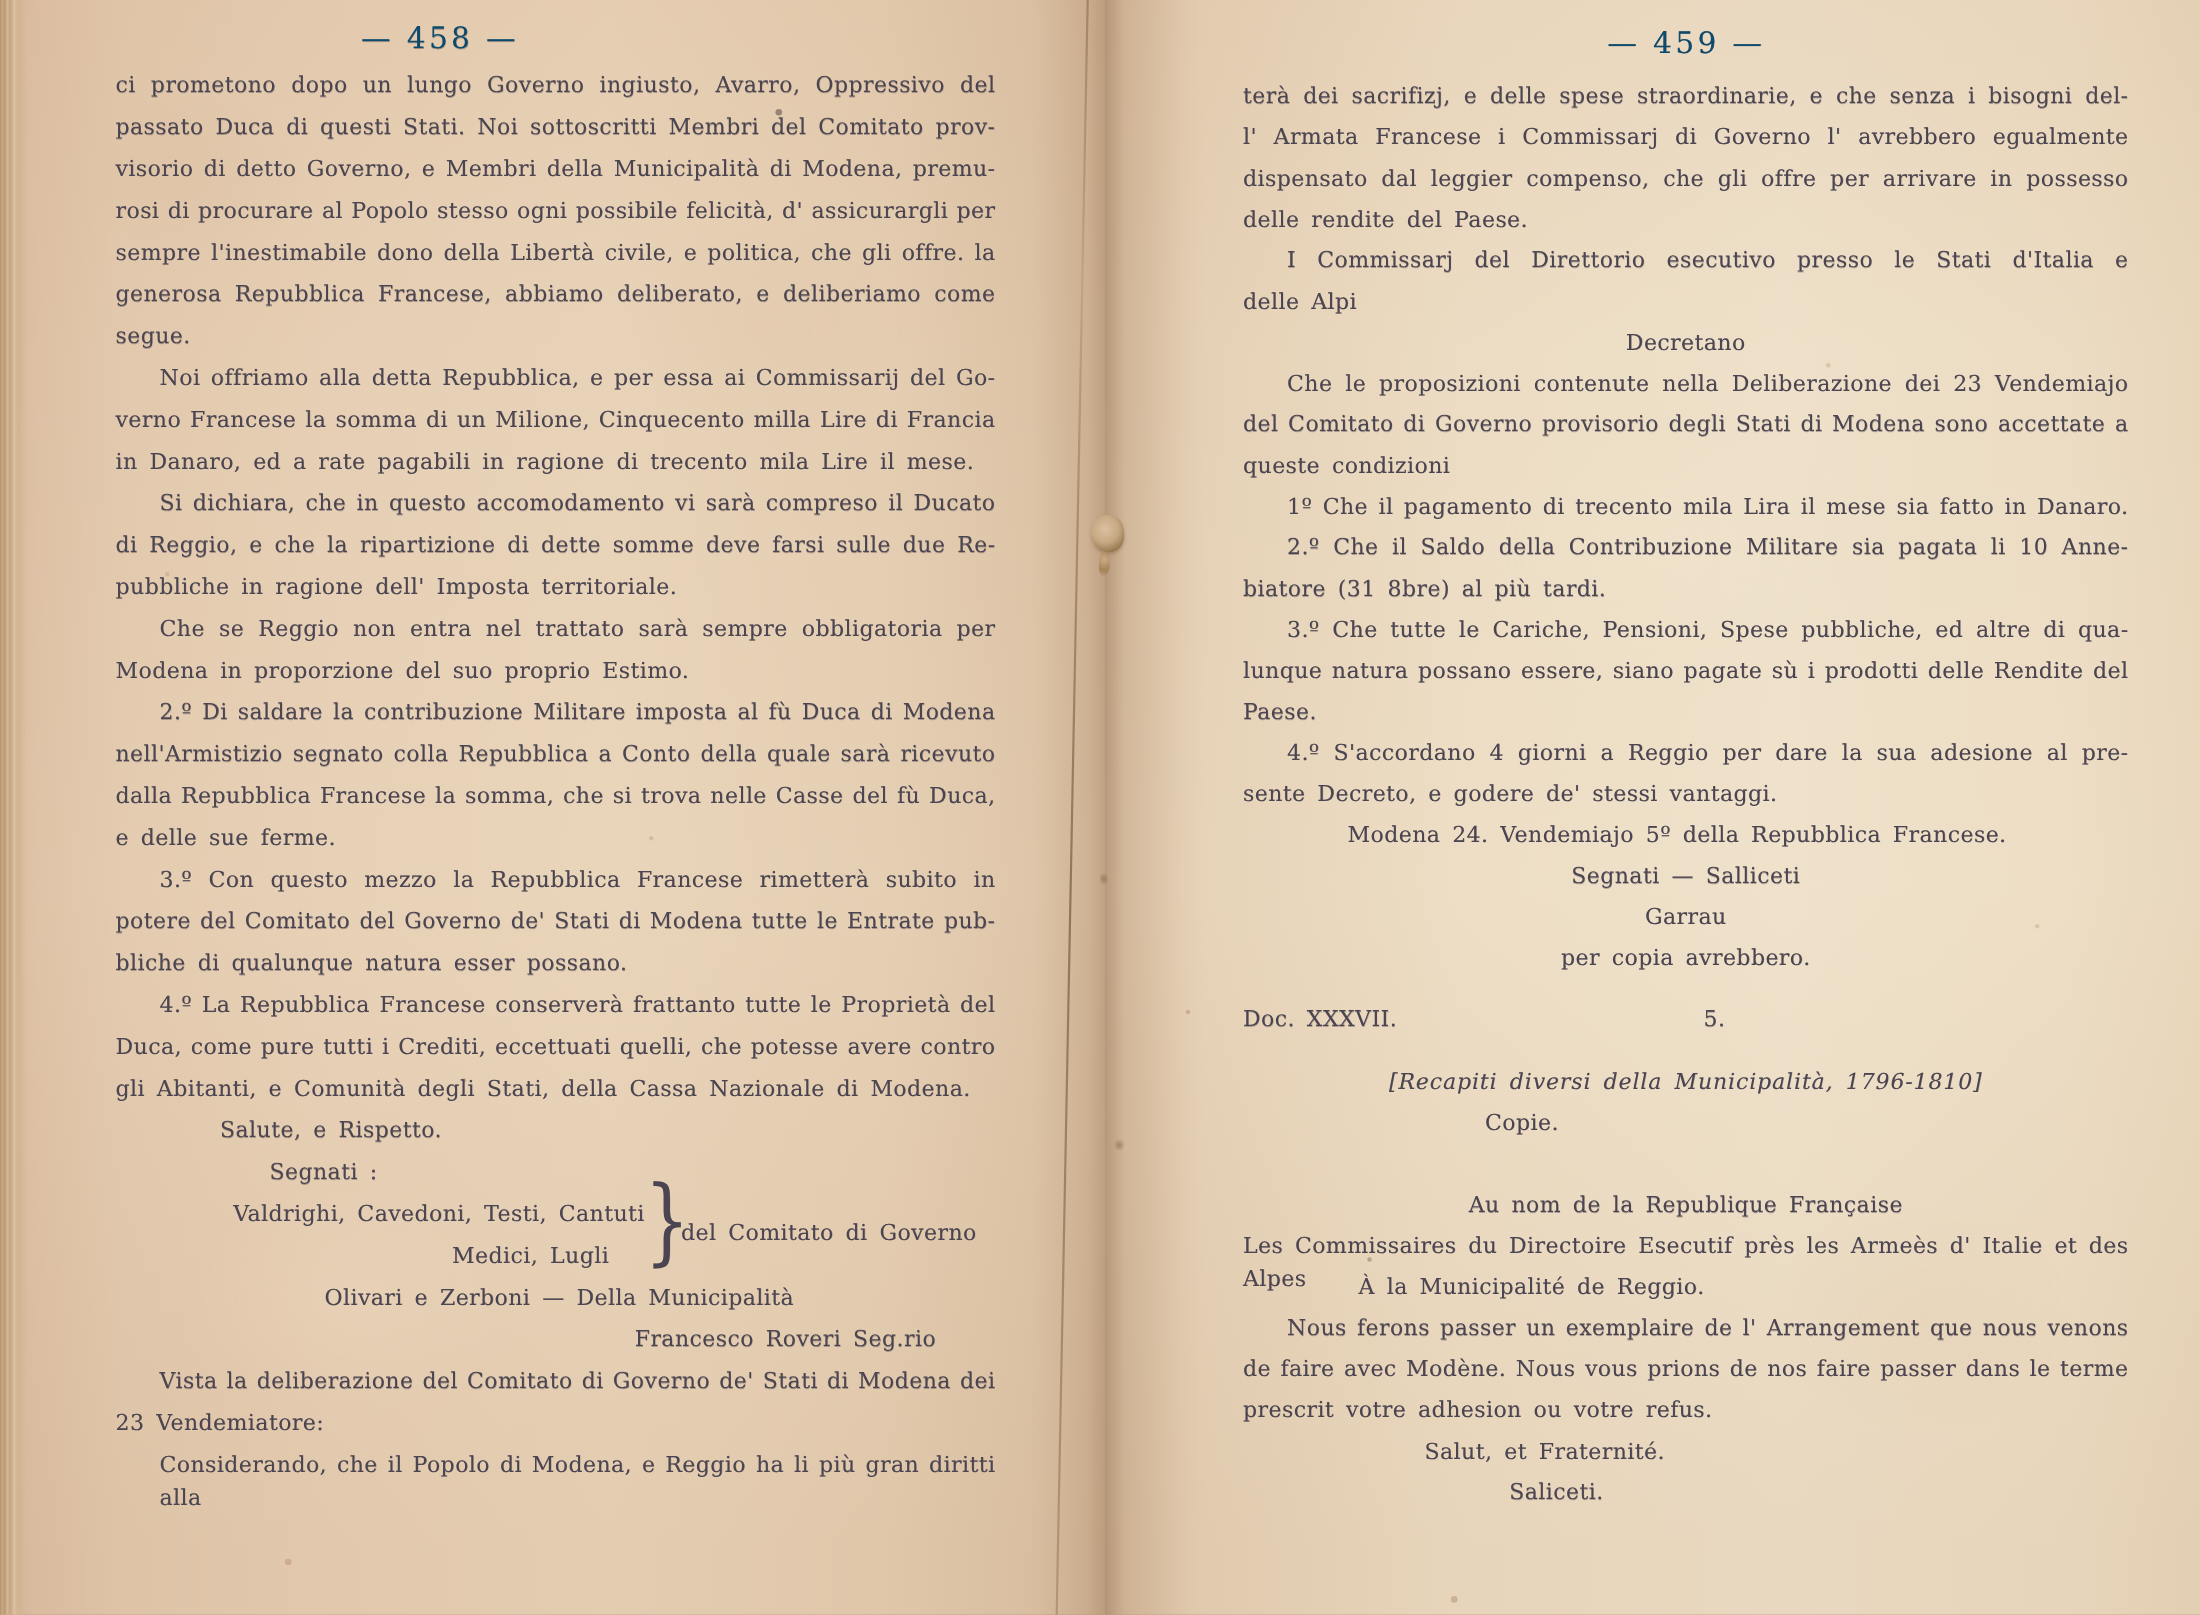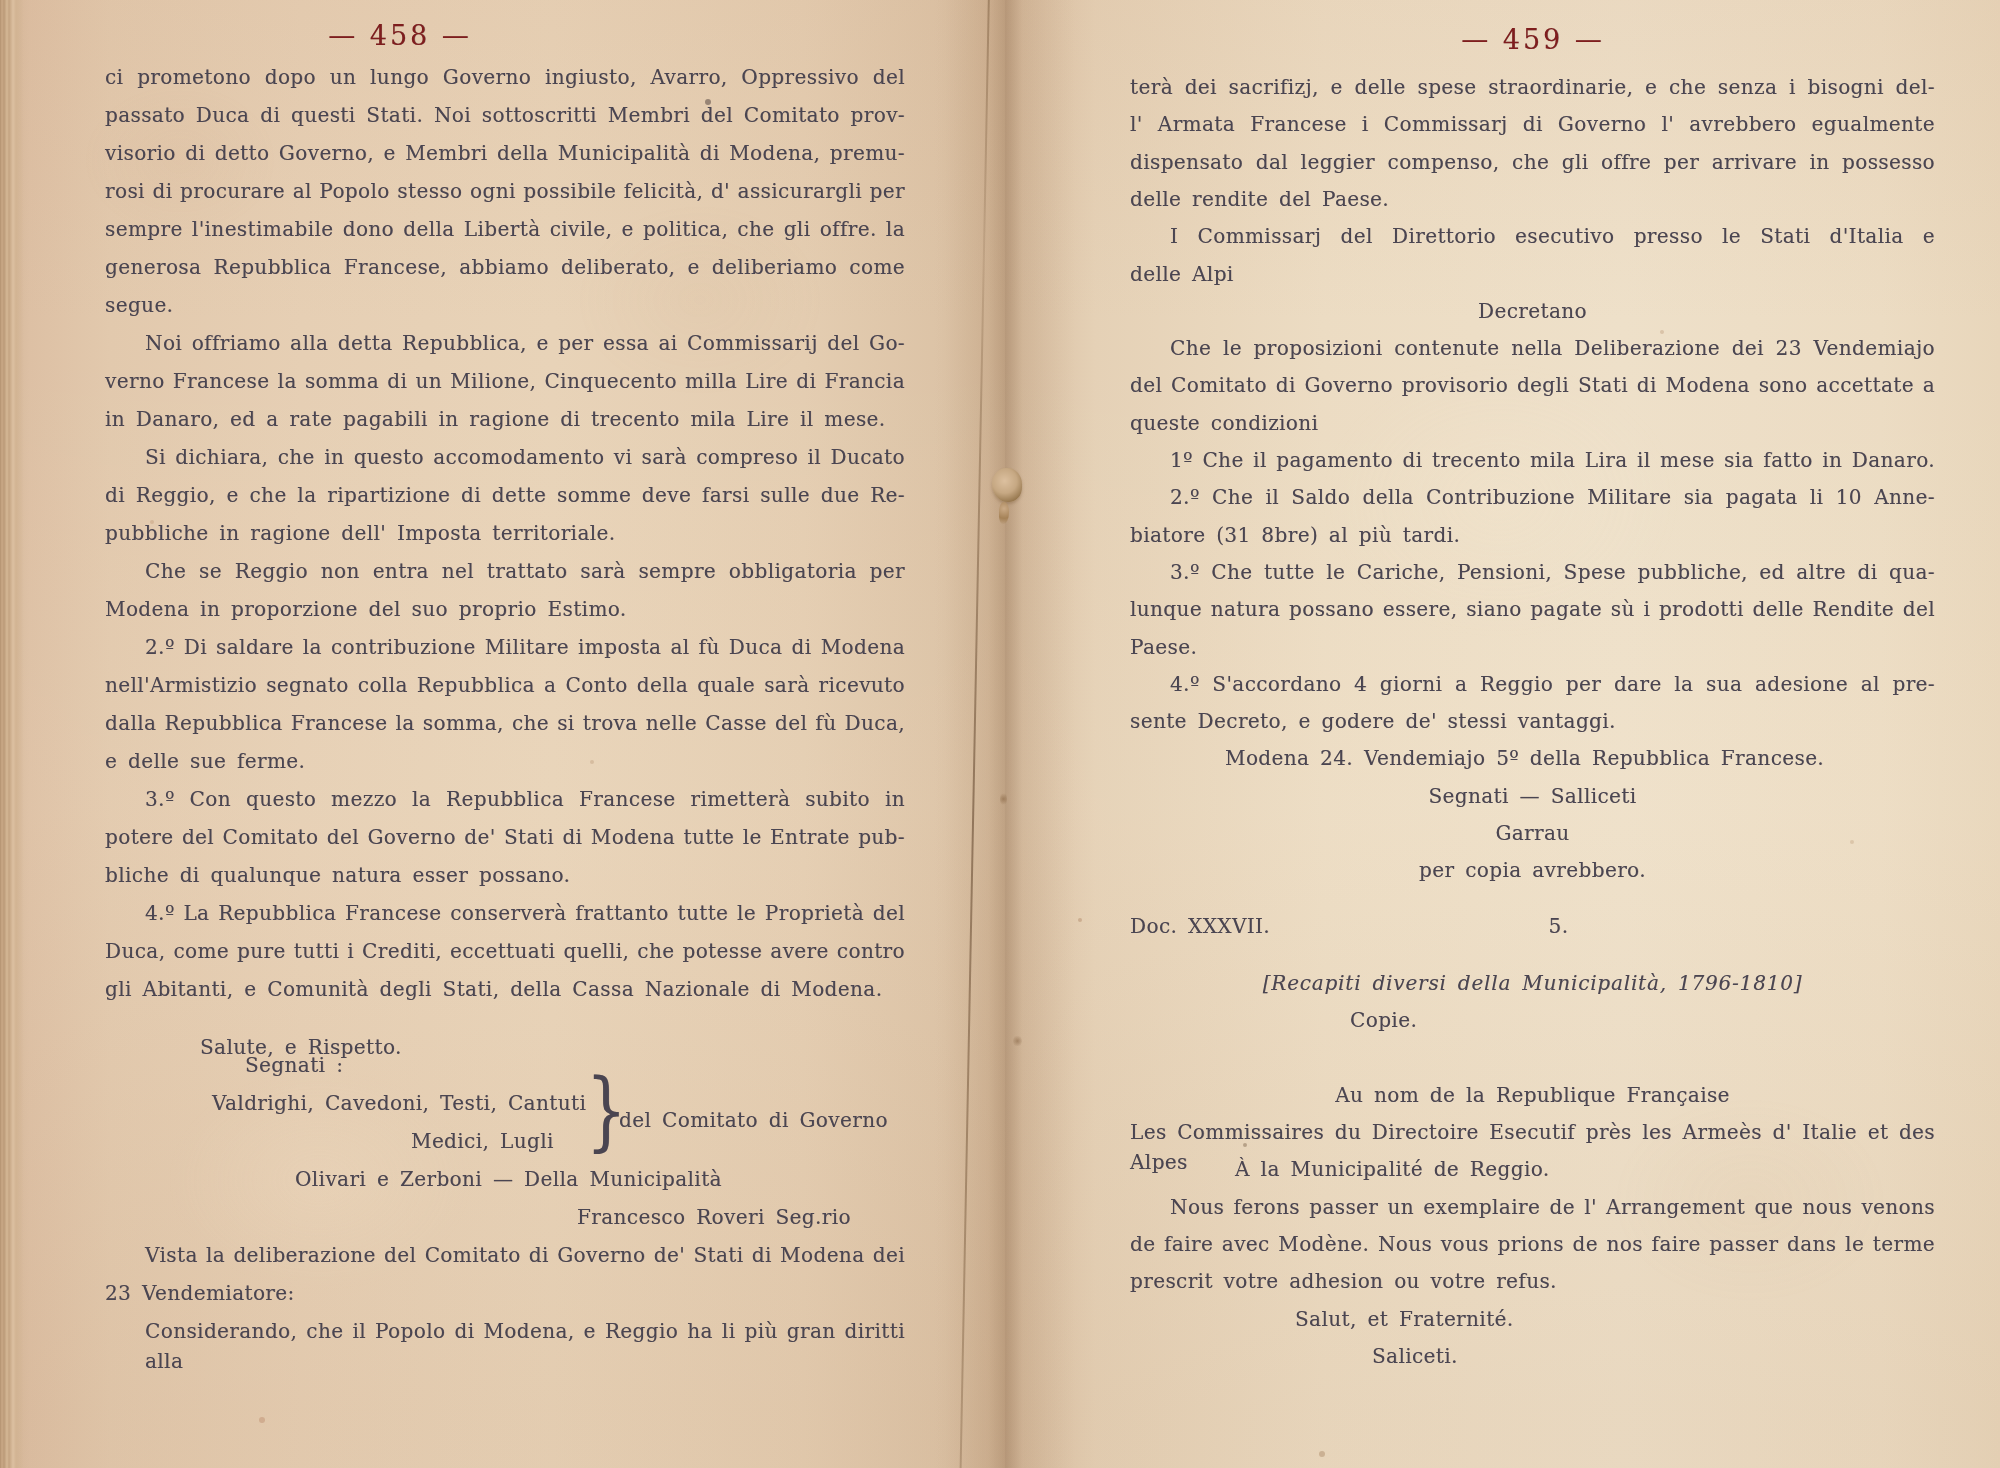--- a/index.html
+++ b/index.html
@@ -88,21 +88,21 @@
       150px 520px 0 0 rgba(160,110,70,.22),
       1320px 1452px 0 1px rgba(140,95,60,.30);
   }
 
   
   .page { position:absolute; top:0; height:1468px; }
   .page-left  { left:105px;  width:800px; }
   .page-right { left:1130px; width:805px; }
 
   .pagenum {
-    position:absolute; font-size:27px; letter-spacing:3px; color:#7f1d1d;
+    position:absolute; font-size:27px; letter-spacing:3px; color:#0c4a6e;
     text-shadow:.3px .3px .5px rgba(60,50,60,.4); white-space:nowrap;
   }
   .pagenum-left  { left:180px; top:20px; width:230px; text-align:center; }
   .pagenum-right { left:288px; top:24px; width:230px; text-align:center; }
 
   .line {
     position:absolute; left:0; right:0; height:30px; line-height:30px;
     font-size:20px; letter-spacing:.4px; word-spacing:4px; white-space:nowrap;
     text-shadow:.3px .3px .5px rgba(60,50,60,.35);
   }
@@ -165,21 +165,21 @@
       <div class="line j ind" style="top: 632px;">2.º Di saldare la contribuzione Militare imposta al fù Duca di Modena</div>
       <div class="line j" style="top: 670px;">nell'Armistizio segnato colla Repubblica a Conto della quale sarà ricevuto</div>
       <div class="line j" style="top: 708px;">dalla Repubblica Francese la somma, che si trova nelle Casse del fù Duca,</div>
       <div class="line l" style="top: 746px;">e delle sue ferme.</div>
       <div class="line j ind" style="top: 784px;">3.º Con questo mezzo la Repubblica Francese rimetterà subito in</div>
       <div class="line j" style="top: 822px;">potere del Comitato del Governo de' Stati di Modena tutte le Entrate pub-</div>
       <div class="line l" style="top: 860px;">bliche di qualunque natura esser possano.</div>
       <div class="line j ind" style="top: 898px;">4.º La Repubblica Francese conserverà frattanto tutte le Proprietà del</div>
       <div class="line j" style="top: 936px;">Duca, come pure tutti i Crediti, eccettuati quelli, che potesse avere contro</div>
       <div class="line l" style="top: 974px;">gli Abitanti, e Comunità degli Stati, della Cassa Nazionale di Modena.</div>
-      <div class="line l" style="top: 1012px; padding-left: 95px; margin-top: 20px;">Salute, e Rispetto.</div>
+      <div class="line l" style="top: 1012px; padding-left: 95px;">Salute, e Rispetto.</div>
       <div class="line l" style="top: 1050px; padding-left: 140px;">Segnati :</div>
       <div class="line l" style="top: 1088px; padding-left: 107px;">Valdrighi, Cavedoni, Testi, Cantuti</div>
       <div class="line l" style="top: 1126px; padding-left: 306px;">Medici, Lugli</div>
       <div class="line l" style="top: 1164px; padding-left: 190px;">Olivari e Zerboni — Della Municipalità</div>
       <div class="line l" style="top: 1202px; padding-left: 472px;">Francesco Roveri Seg.rio</div>
       <div class="line j ind" style="top: 1240px;">Vista la deliberazione del Comitato di Governo de' Stati di Modena dei</div>
       <div class="line l" style="top: 1278px;">23 Vendemiatore:</div>
       <div class="line j ind" style="top: 1316px;">Considerando, che il Popolo di Modena, e Reggio ha li più gran diritti alla</div>
     </div>
 

